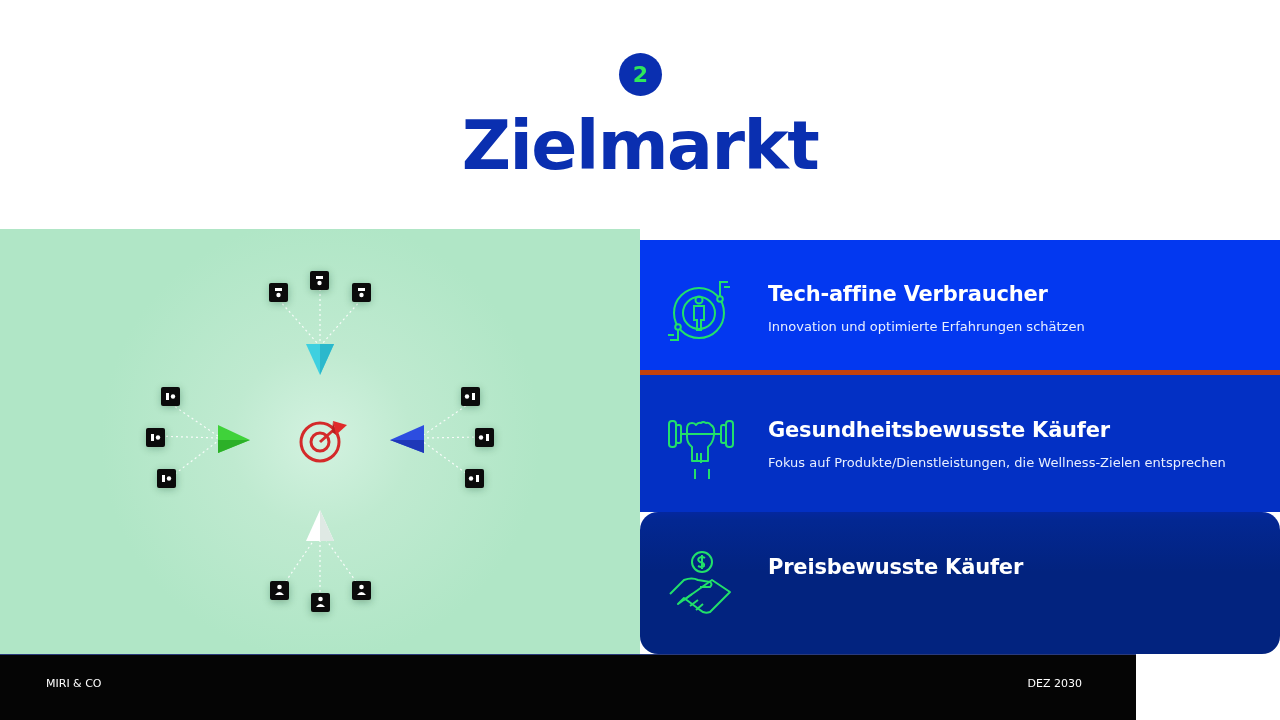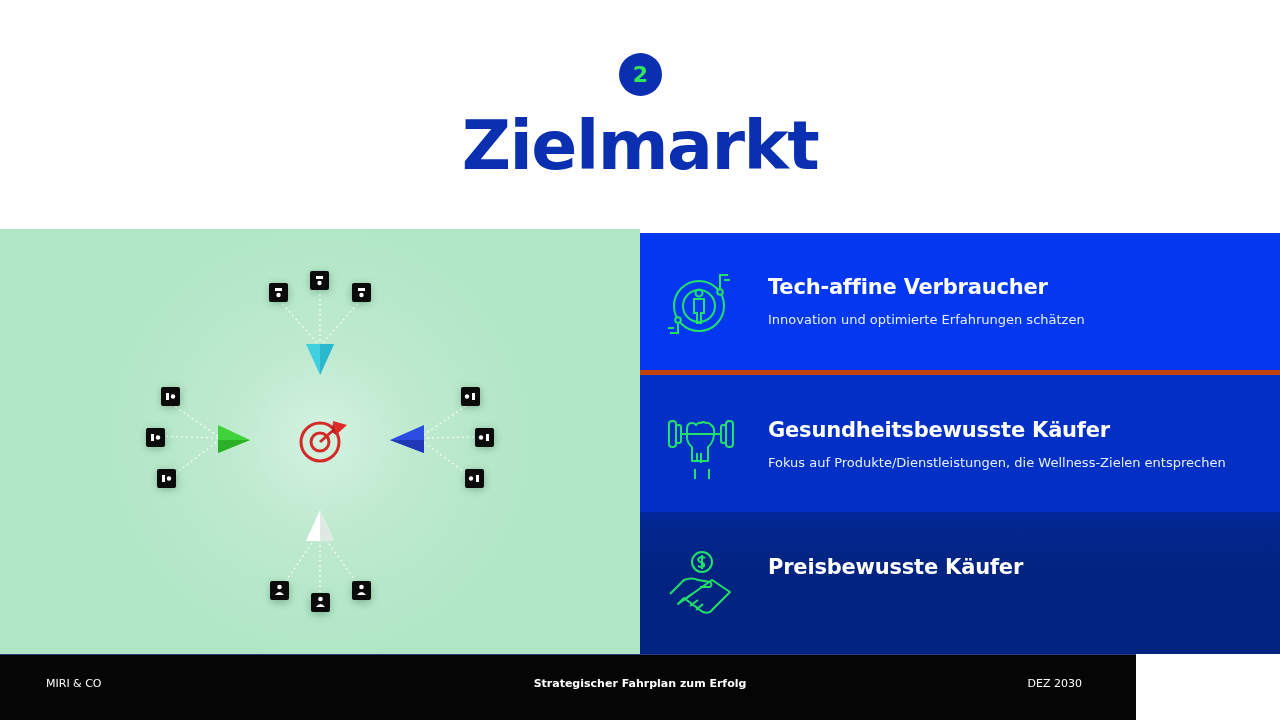--- a/index.html
+++ b/index.html
@@ -22,23 +22,23 @@
     background: radial-gradient(circle at 321px 210px, #d3f2e0 0px, #bfead0 90px, #b0e6c6 220px);
   }
   .illustration svg { position: absolute; left: 0; top: 0; }
 
   .segments { position: absolute; left: 640px; top: 229px; width: 640px; height: 425px; }
   .segment { position: absolute; left: 0; width: 640px; display: flex; align-items: flex-start; }
   .segment .icon { position: absolute; left: 26px; width: 70px; height: 70px; }
   .segment .text { position: absolute; left: 128px; }
   .segment .seg-title { color: #ffffff; font-weight: bold; font-size: 21px; letter-spacing: -0.2px; white-space: nowrap; }
   .segment .seg-desc { color: #e8efff; font-size: 13px; margin-top: 13px; white-space: nowrap; }
-  .seg1 { top: 4px; height: 141px; background: #0338f0; }
+  .seg1 { top: 11px; height: 141px; background: #0338f0; }
   .seg2 { top: 141px; height: 142px; background: #0330c4; border-top: 5px solid #c2410c; }
-  .seg3 { top: 283px; height: 142px; background: linear-gradient(#04279f 0px, #032792 8px, #02237f 60px, #02237f 142px); }
+  .seg3 { top: 283px; height: 142px; background: linear-gradient(#04279f 0px, #032792 8px, #02237f 60px, #02237f 142px); border-radius: 18px; }
 
   .footer { position: absolute; left: 0; top: 654px; width: 1136px; height: 66px; background: #050505; border-top: 1px solid #2a3a7a; }
   .footer span { position: absolute; top: 22px; color: #ffffff; font-size: 11px; }
   .footer .left { left: 46px; }
   .footer .center { left: 0; width: 1280px; text-align: center; font-weight: bold; font-size: 11px; }
   .footer .right { right: 54px; }
 </style>
 </head>
 <body>
 
@@ -226,15 +226,14 @@
       </g>
     </svg>
     <div class="text" style="top:43px;">
       <div class="seg-title">Preisbewusste Käufer</div>
     </div>
   </div>
 </div>
 
 <div class="footer">
   <span class="left">MIRI &amp; CO</span>
-  <span class="center">Strategischer Fahrplan zum Erfolg</span>
   <span class="right">DEZ 2030</span>
 </div>
 
 </body></html>

